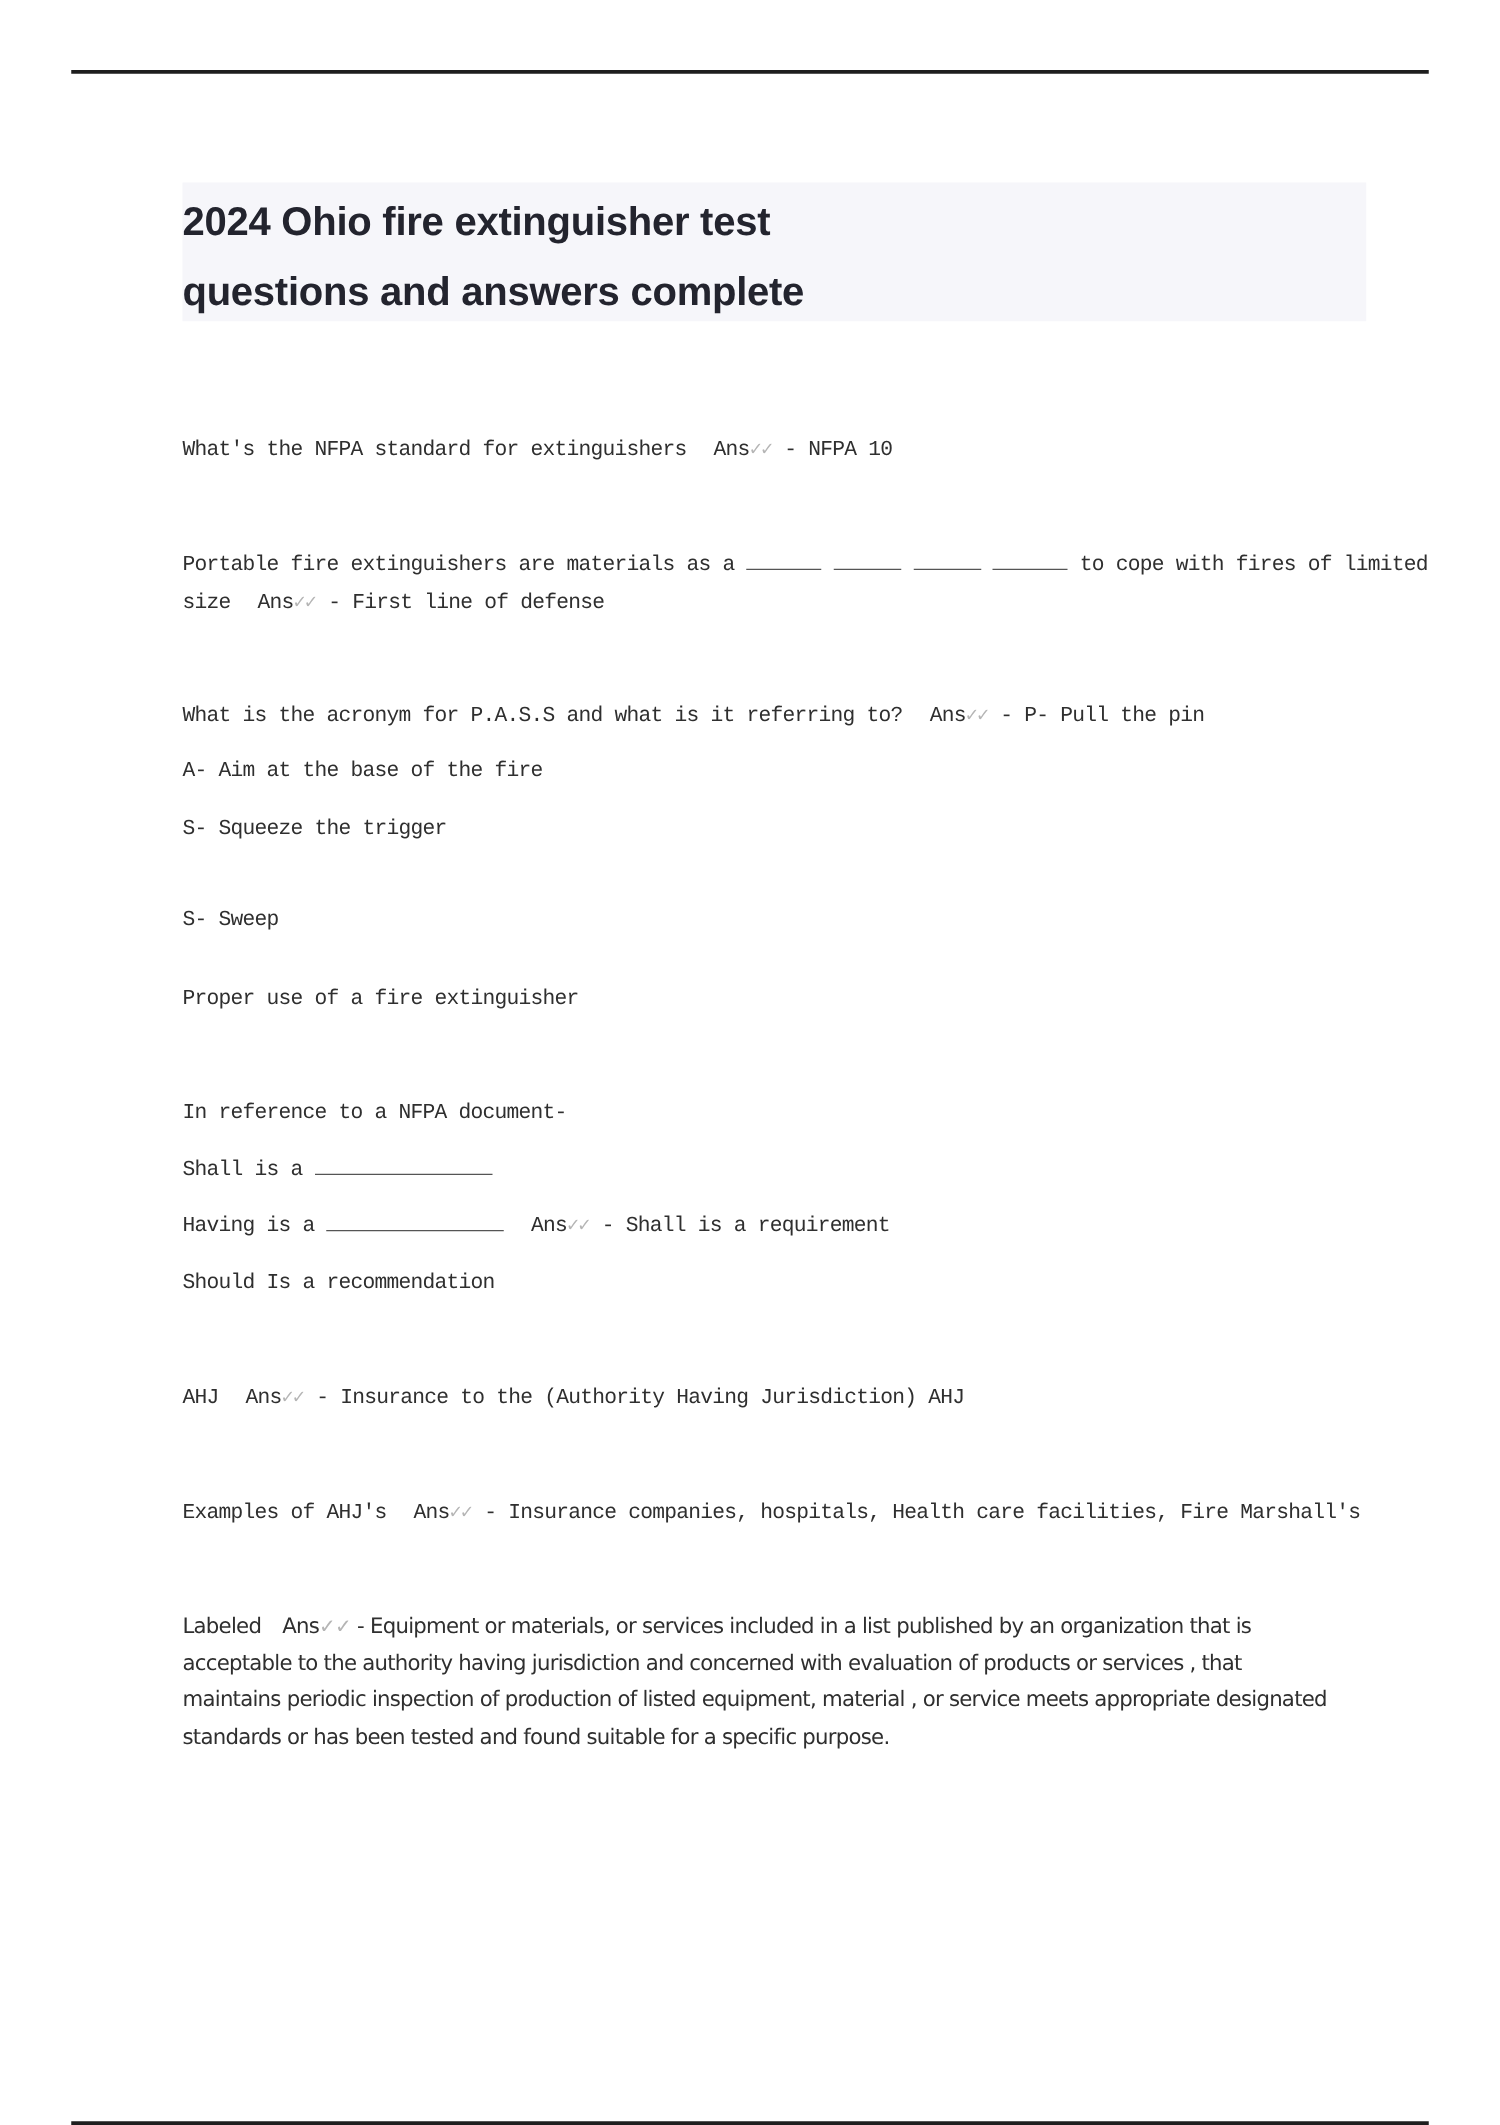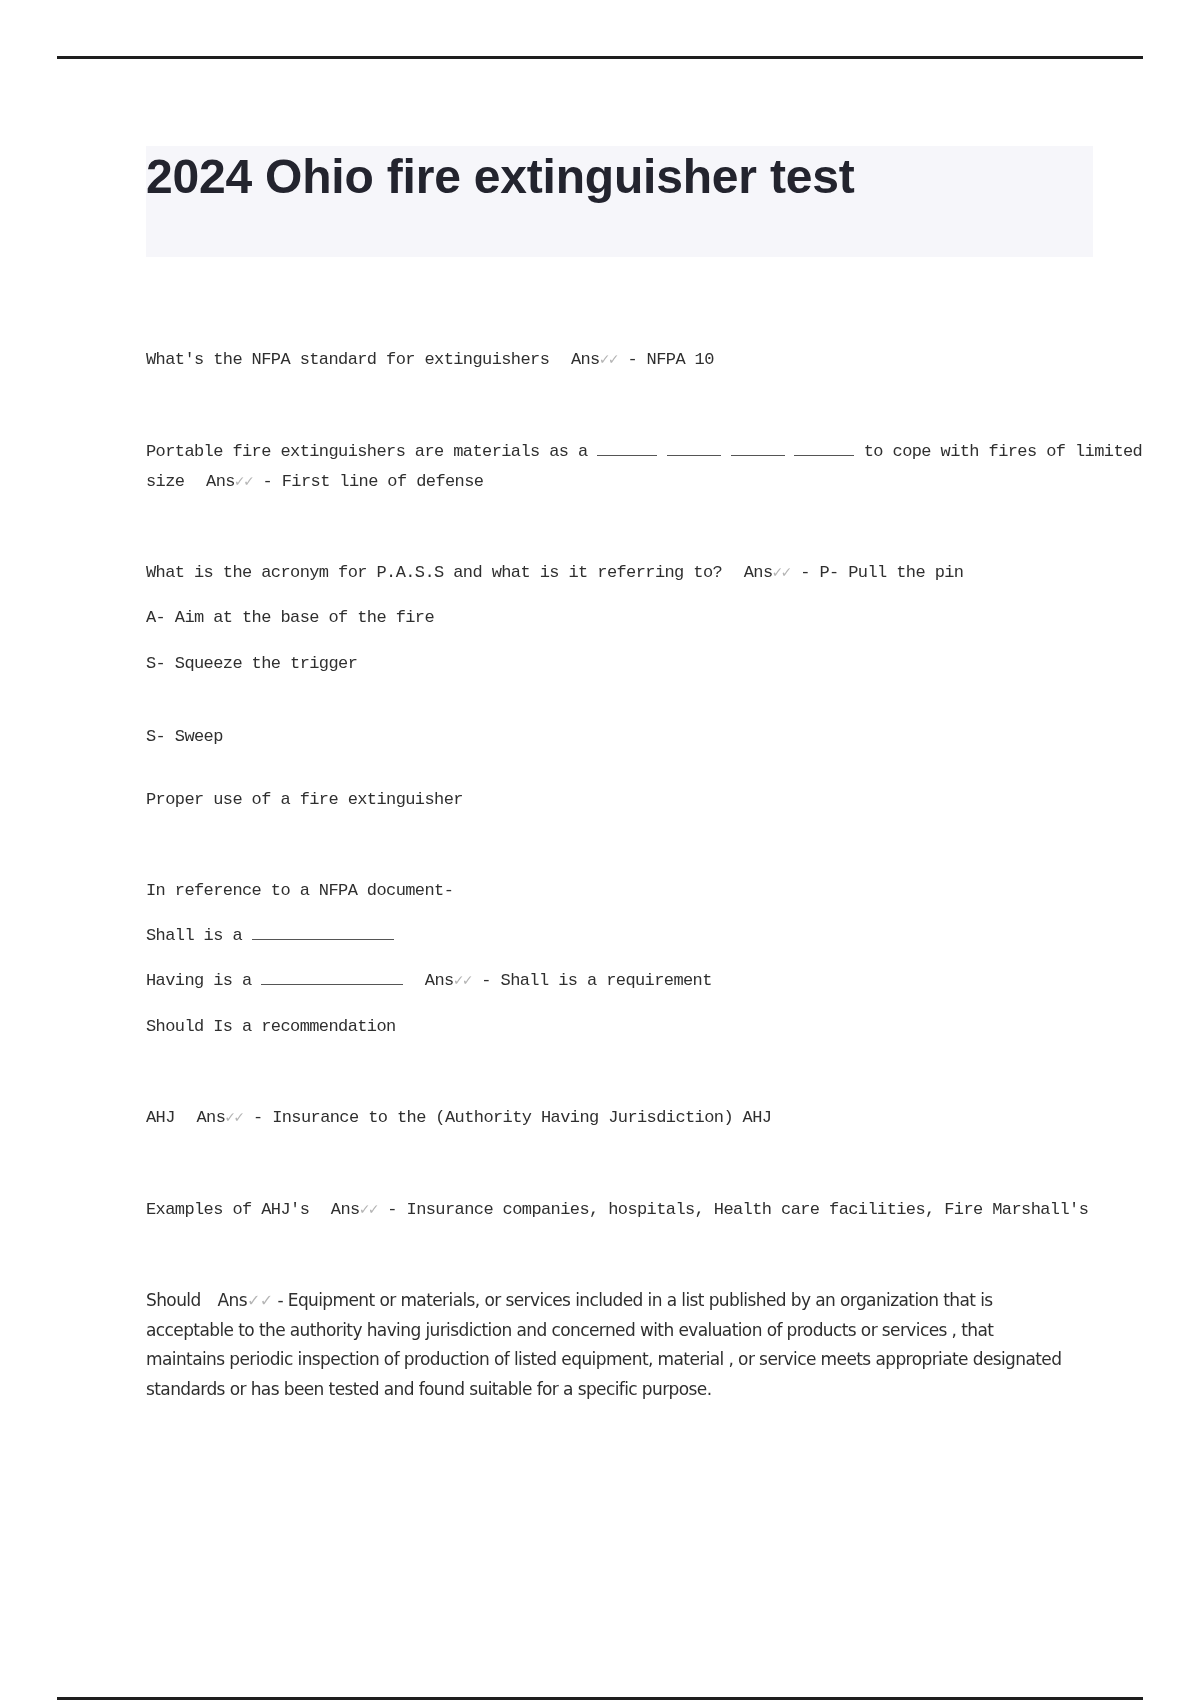--- a/index.html
+++ b/index.html
@@ -33,21 +33,21 @@
       height: 111px;
       background: #f6f6fa;
     }
     .title {
       position: absolute;
       left: 146px;
       top: 149px;
       margin: 0;
       font-family: "Liberation Sans", sans-serif;
       font-weight: bold;
-      font-size: 48px;
+      font-size: 32px;
       line-height: 56px;
       color: #23242e;
       letter-spacing: -0.2px;
     }
 
     .line {
       position: absolute;
       left: 146px;
       font-family: Liberation Mono, monospace;
       font-size: 17px;
@@ -79,21 +79,21 @@
       height: 14px;
       vertical-align: baseline;
     }
   </style>
 </head>
 <body>
 
 <div class="rule top"></div>
 
 <div class="title-box"></div>
-<h1 class="title"><span>2024 Ohio fire extinguisher test</span><br></h1>
+<h1 class="title"><span>2024 Ohio fire extinguisher test</span><br><span>questions and answers complete</span></h1>
 
 <div class="line" style="top:349px;">
   <span>What's the NFPA standard for extinguishers</span>
   <span class="ans">Ans</span><span class="check">✓✓</span>
   <span>-</span>
   <span>NFPA 10</span>
 </div>
 
 <div class="line" style="top:441px;">
   <span>Portable fire extinguishers are materials as a</span>
@@ -144,19 +144,19 @@
 </div>
 
 <div class="line" style="top:1199px;">
   <span>Examples of AHJ's</span>
   <span class="ans">Ans</span><span class="check">✓✓</span>
   <span>-</span>
   <span>Insurance companies, hospitals, Health care facilities, Fire Marshall's</span>
 </div>
 
 <div class="para" style="top:1286px;">
-  <span>Should</span>
+  <span>Labeled</span>
   <span class="ans">Ans</span><span class="check">✓✓</span>
   <span>-</span>
   <span>Equipment or materials, or services included in a list published by an organization that is acceptable to the authority having jurisdiction and concerned with evaluation of products or services , that maintains periodic inspection of production of listed equipment, material , or service meets appropriate designated standards or has been tested and found suitable for a specific purpose.</span>
 </div>
 
 <div class="rule bottom"></div>
 
 </body></html>

